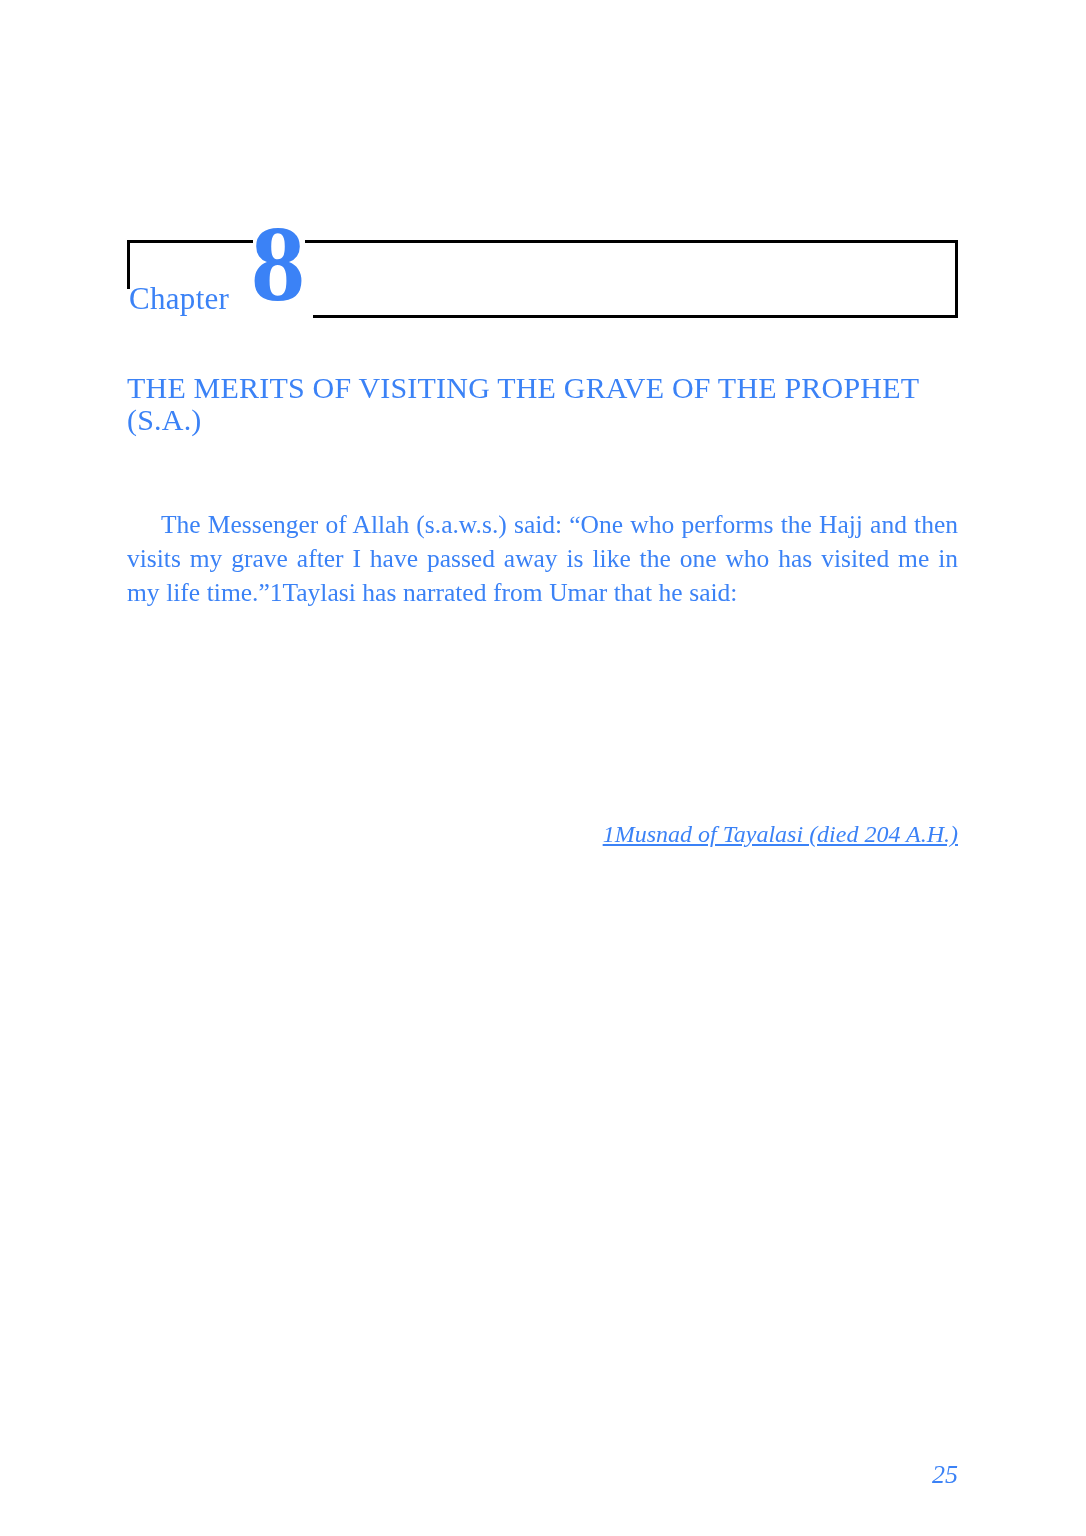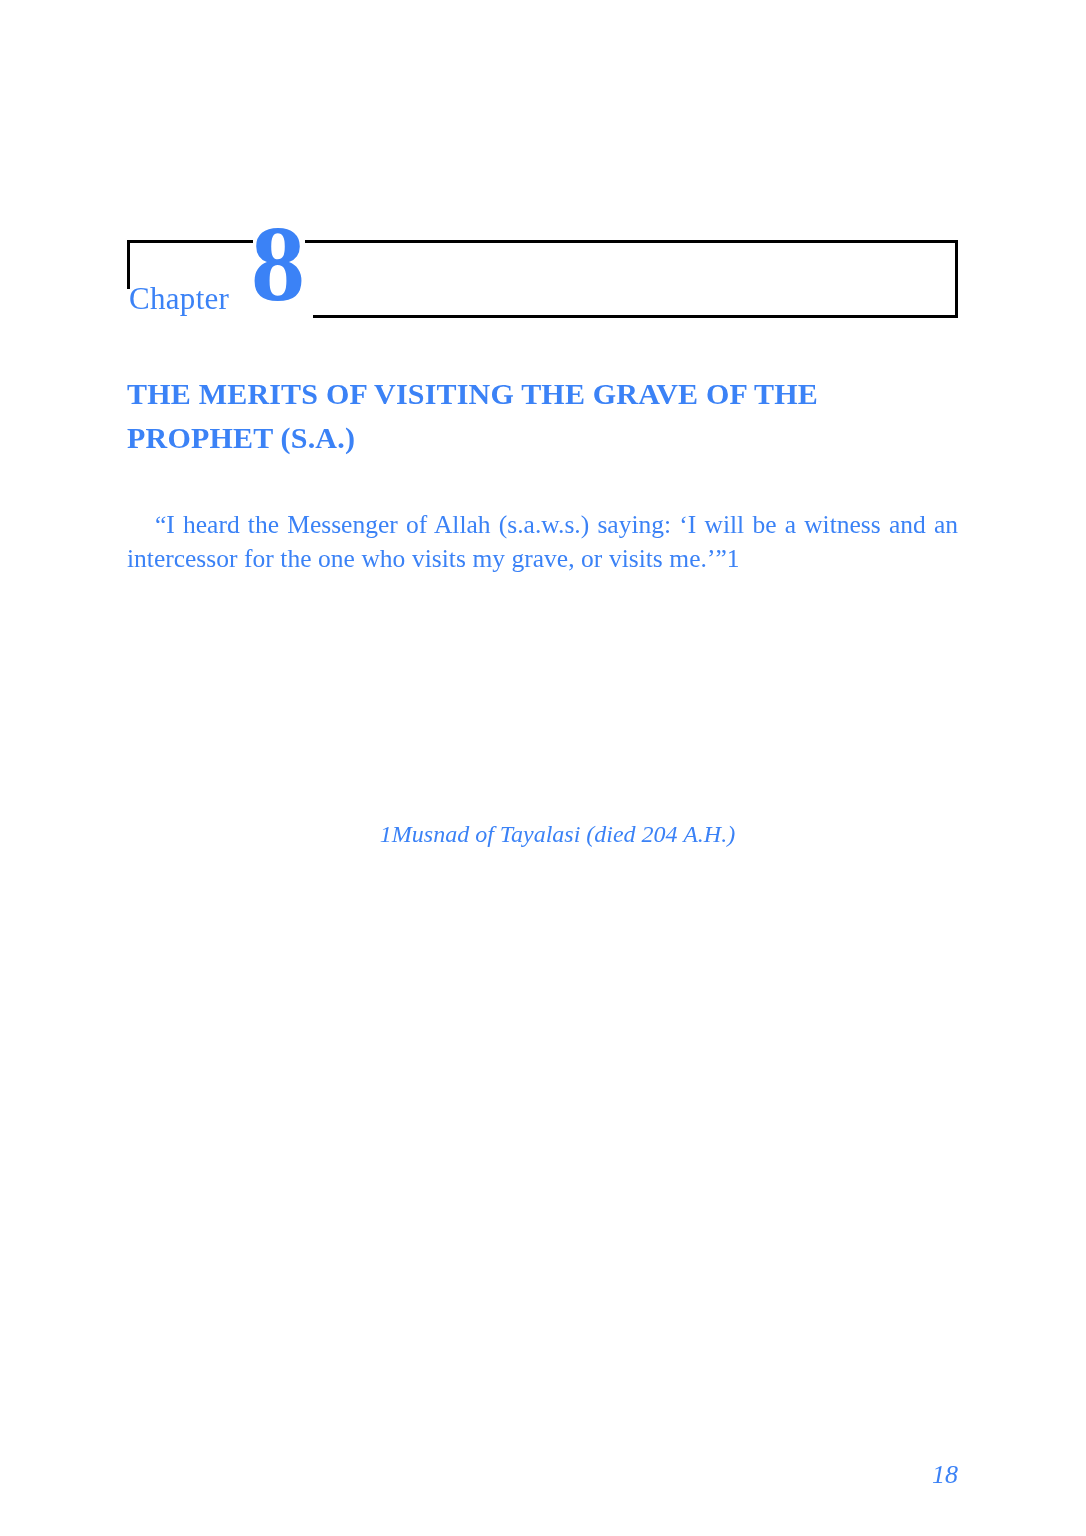--- a/index.html
+++ b/index.html
@@ -95,22 +95,22 @@
   }
 
   
   .doc-title {
     position: absolute;
     left: 127px;
     top: 360px;
     width: 835px;
     margin: 0;
     font-size: 30px;
-    line-height: 44px;
-    font-weight: 700;
+    line-height: 32px;
+    font-weight: 400;
     letter-spacing: 0.2px;
   }
 
   
   .body-col {
     position: absolute;
     left: 127px;
     top: 496px;
     width: 831px;
   }
@@ -140,21 +140,22 @@
   .footnotes p {
     margin: 0;
     font-size: 24px;
     line-height: 32px;
     text-align: justify;
     text-indent: 30px;
   }
 
   .footnotes p.fn-last {
     text-indent: 30px;
-    text-align: center;
+    text-align: right;
+    text-decoration: underline;
   }
 
   
   .page-number {
     position: absolute;
     right: 128px;
     bottom: 58px;
     font-size: 26px;
     font-style: italic;
     line-height: 30px;
@@ -171,22 +172,22 @@
     <div class="rule-left-stub"></div>
     <div class="rule-right"></div>
     <div class="rule-bottom"></div>
     <div class="chapter-word">Chapter</div>
     <div class="chapter-number">8</div>
   </div>
 
   <h1 class="doc-title">THE MERITS OF VISITING THE GRAVE OF THE PROPHET (S.A.)</h1>
 
   <div class="body-col">
-    <p>“I heard the Messenger of Allah (s.a.w.s.) saying: ‘I will be a witness and an intercessor for the one who visits my grave, or visits me.’”1</p>
+    <p class="para-wide">The Messenger of Allah (s.a.w.s.) said: “One who performs the Hajj and then visits my grave after I have passed away is like the one who has visited me in my life time.”1Taylasi has narrated from Umar that he said:</p>
   </div>
 
   <div class="footnotes">
     <p class="fn-last">1Musnad of Tayalasi (died 204 A.H.)</p>
   </div>
 
-  <div class="page-number">18</div>
+  <div class="page-number">25</div>
 
 </div>
 
 </body></html>

